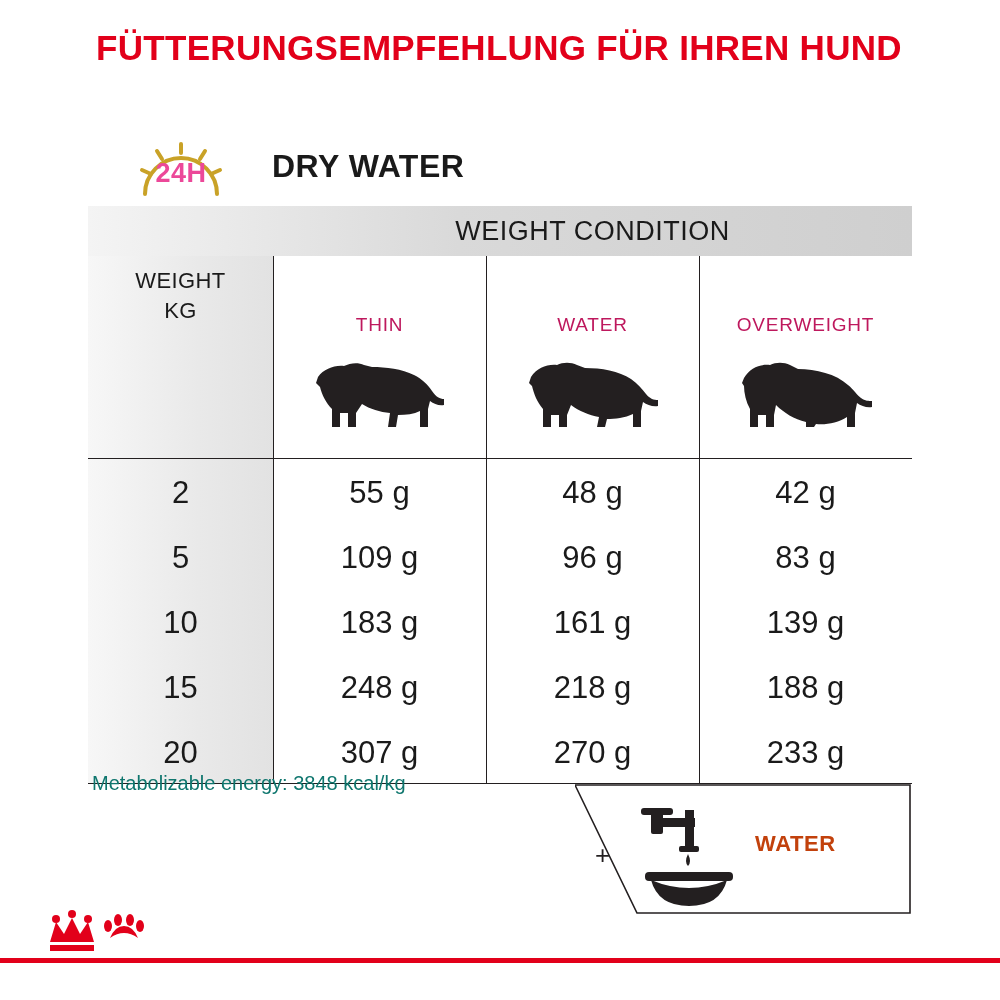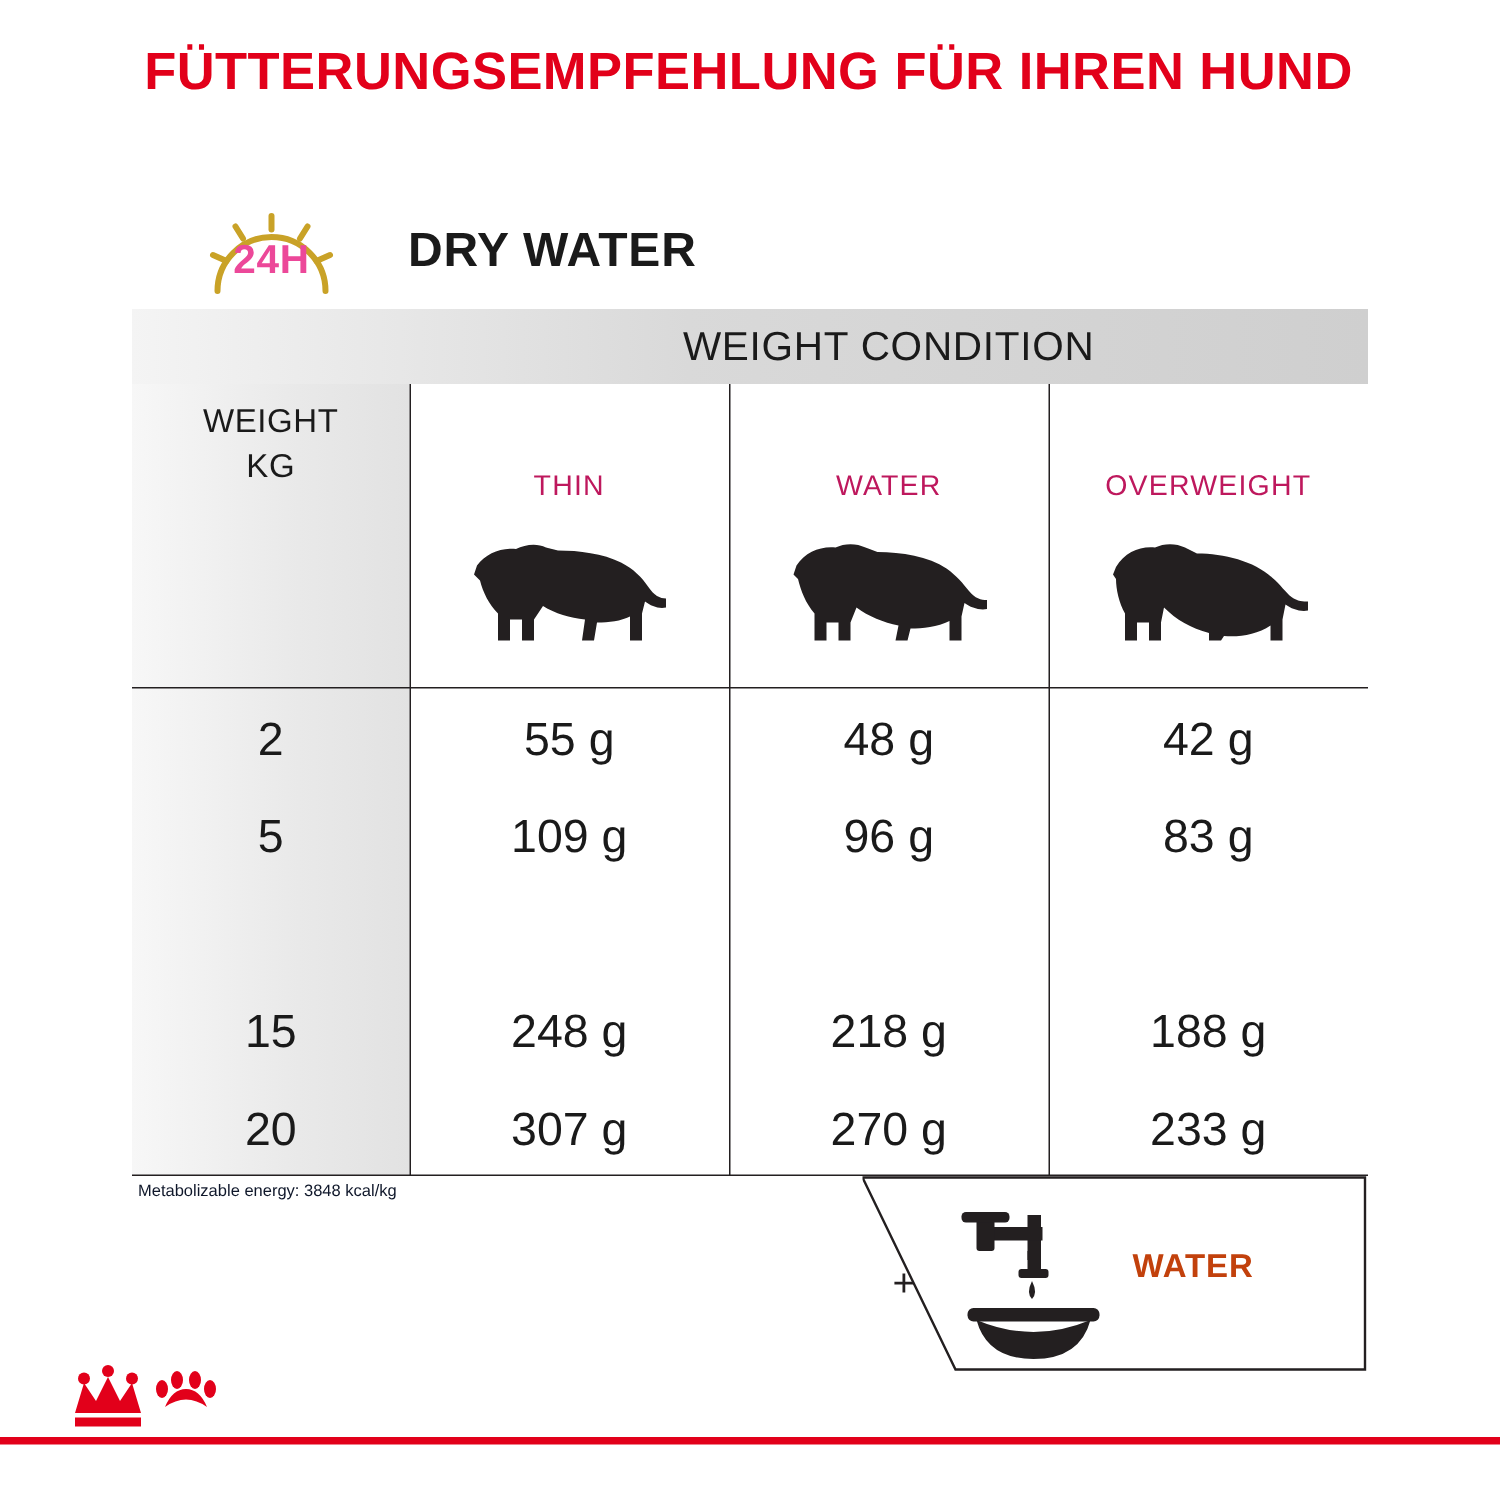--- a/index.html
+++ b/index.html
@@ -199,23 +199,23 @@
   }
   .cell.w  { left: 0;   width: 185px; }
   .cell.k1 { left: 185px; width: 213px; }
   .cell.k2 { left: 398px; width: 213px; }
   .cell.k3 { left: 611px; width: 213px; }
 
   
   .footnote {
     position: absolute;
     left: 92px;
-    top: 788px;
-    font-size: 11px;
-    color: #0f172a;
+    top: 772px;
+    font-size: 20px;
+    color: #0f766e;
   }
 
   
   .water-zone {
     position: absolute;
     left: 575px;
     top: 784px;
     width: 340px;
     height: 130px;
   }
@@ -316,20 +316,26 @@
         <div class="cell w">2</div>
         <div class="cell k1">55 g</div>
         <div class="cell k2">48 g</div>
         <div class="cell k3">42 g</div>
       </div>
       <div class="row" style="top:269px">
         <div class="cell w">5</div>
         <div class="cell k1">109 g</div>
         <div class="cell k2">96 g</div>
         <div class="cell k3">83 g</div>
+      </div>
+      <div class="row" style="top:334px">
+        <div class="cell w">10</div>
+        <div class="cell k1">183 g</div>
+        <div class="cell k2">161 g</div>
+        <div class="cell k3">139 g</div>
       </div>
       <div class="row" style="top:399px">
         <div class="cell w">15</div>
         <div class="cell k1">248 g</div>
         <div class="cell k2">218 g</div>
         <div class="cell k3">188 g</div>
       </div>
       <div class="row" style="top:464px">
         <div class="cell w">20</div>
         <div class="cell k1">307 g</div>

